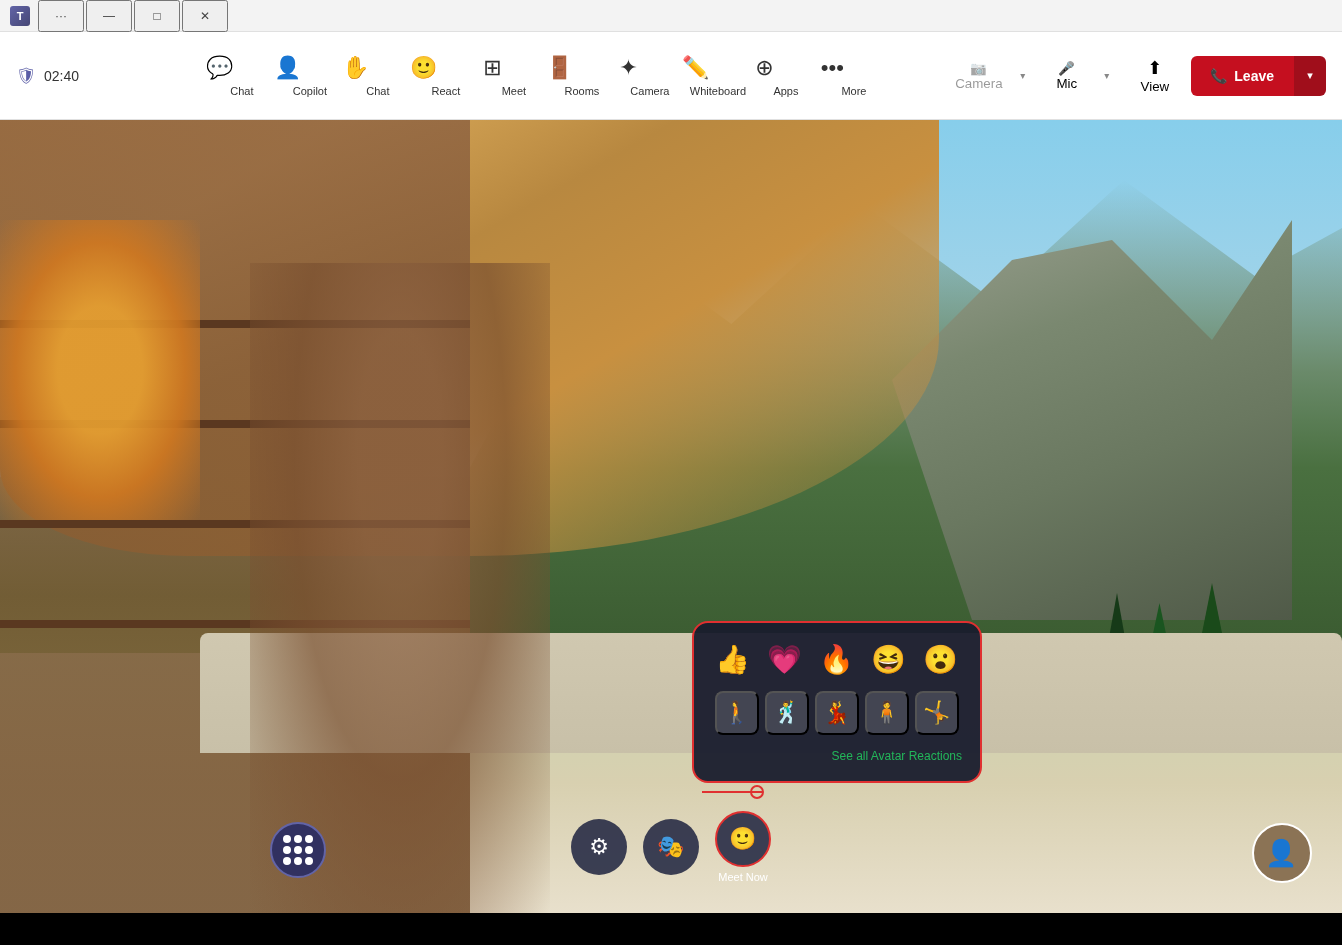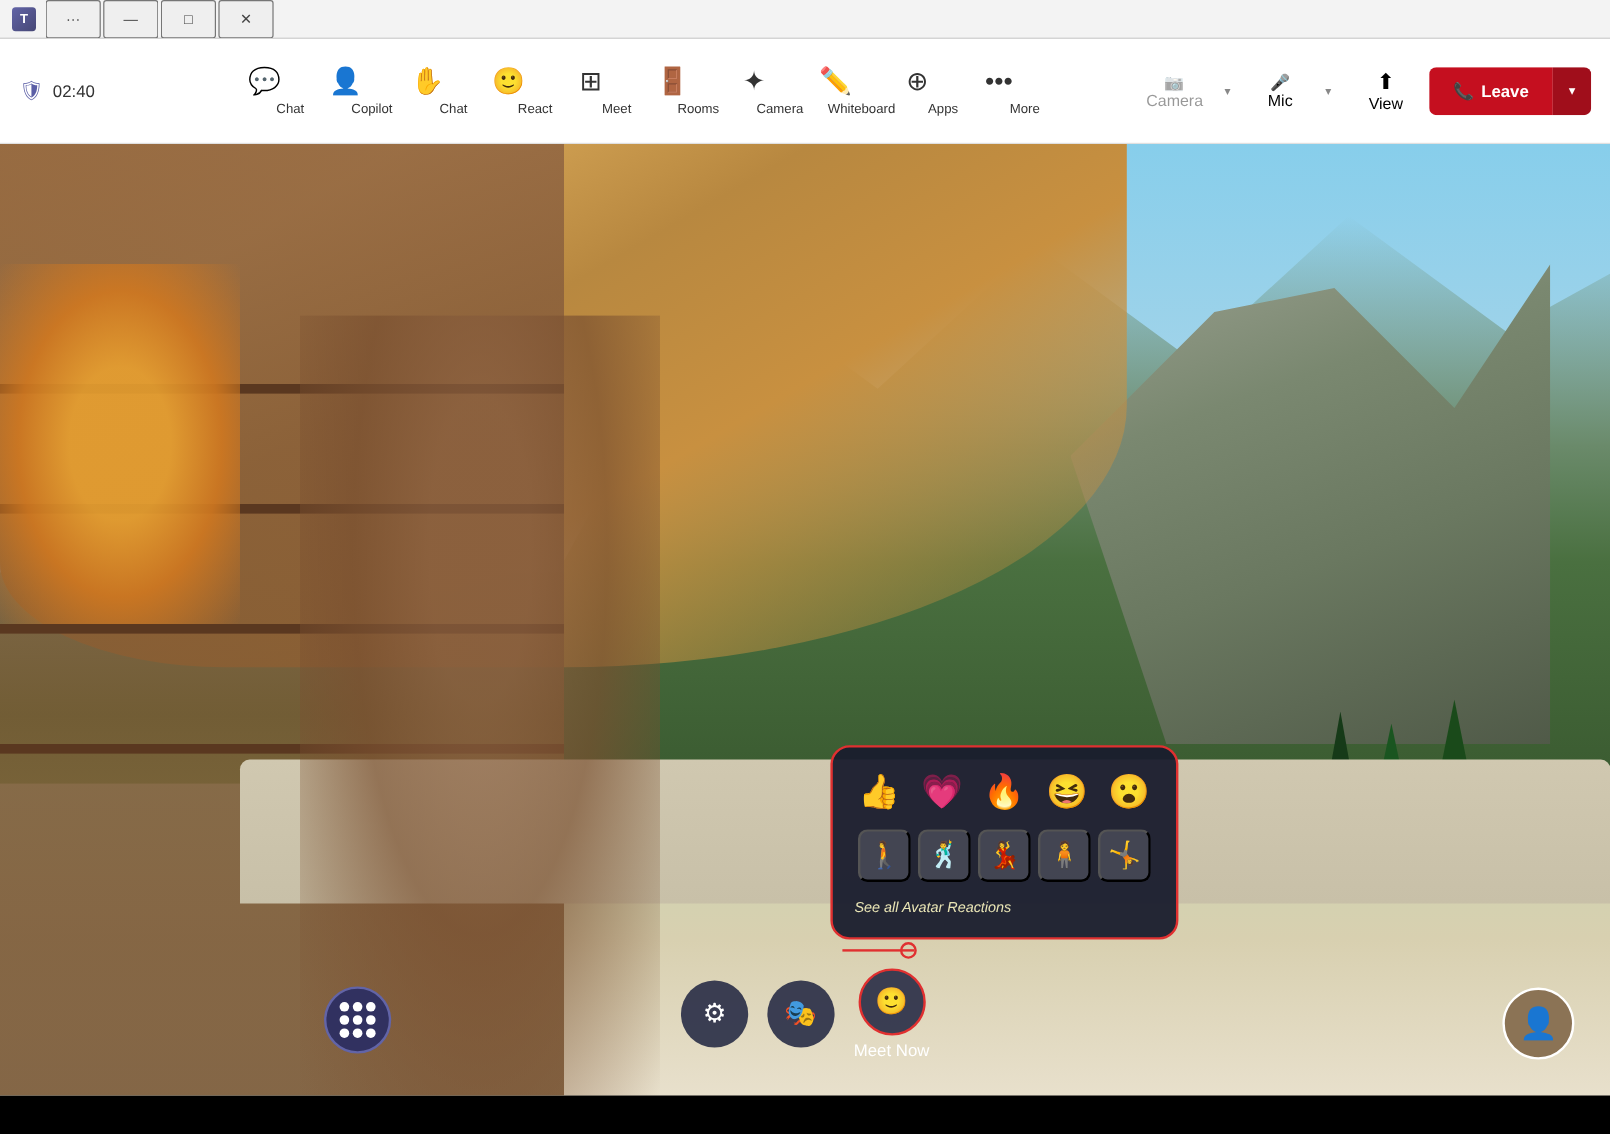--- a/index.html
+++ b/index.html
@@ -127,22 +127,22 @@
     }
     .reaction-avatars {
       display: flex; gap: 6px; justify-content: center; margin-bottom: 10px;
     }
     .avatar-reaction {
       width: 44px; height: 44px; background: rgba(255,255,255,0.15);
       border-radius: 8px; display: flex; align-items: center; justify-content: center;
       cursor: pointer; font-size: 22px; color: #ccc;
     }
     .see-all-label {
-      text-align: left; color: #fef9c3; font-size: 12px; cursor: pointer;
-      padding: 4px; opacity: 0.9; font-style: italic;
+      text-align: right; color: #22c55e; font-size: 12px; cursor: pointer;
+      padding: 4px; opacity: 0.9;
     }
 
     
     .indicator-line {
       position: absolute;
       right: 580px;
       bottom: 120px;
       width: 60px;
       height: 2px;
       background: #e03030;
@@ -166,21 +166,21 @@
       transform: translateX(-50%);
       display: flex; gap: 16px; align-items: center;
     }
     .bottom-btn {
       width: 56px; height: 56px; border-radius: 50%;
       background: rgba(40, 44, 70, 0.9);
       border: none; cursor: pointer; display: flex; align-items: center; justify-content: center;
       color: #fff; font-size: 22px;
     }
     .bottom-btn-wrap { display: flex; flex-direction: column; align-items: center; gap: 4px; }
-    .bottom-btn-label { color: #fff; font-size: 14px; }
+    .bottom-btn-label { color: #fff; font-size: 11px; }
 
     
     .bottom-btn.react-highlight {
       border: 2px solid #e03030;
     }
 
     
     .user-avatar-corner {
       position: absolute;
       bottom: 30px; right: 30px;

